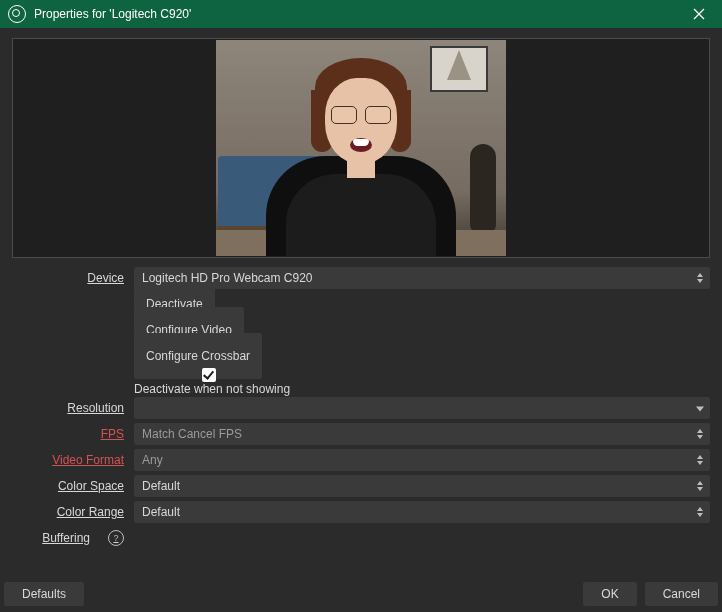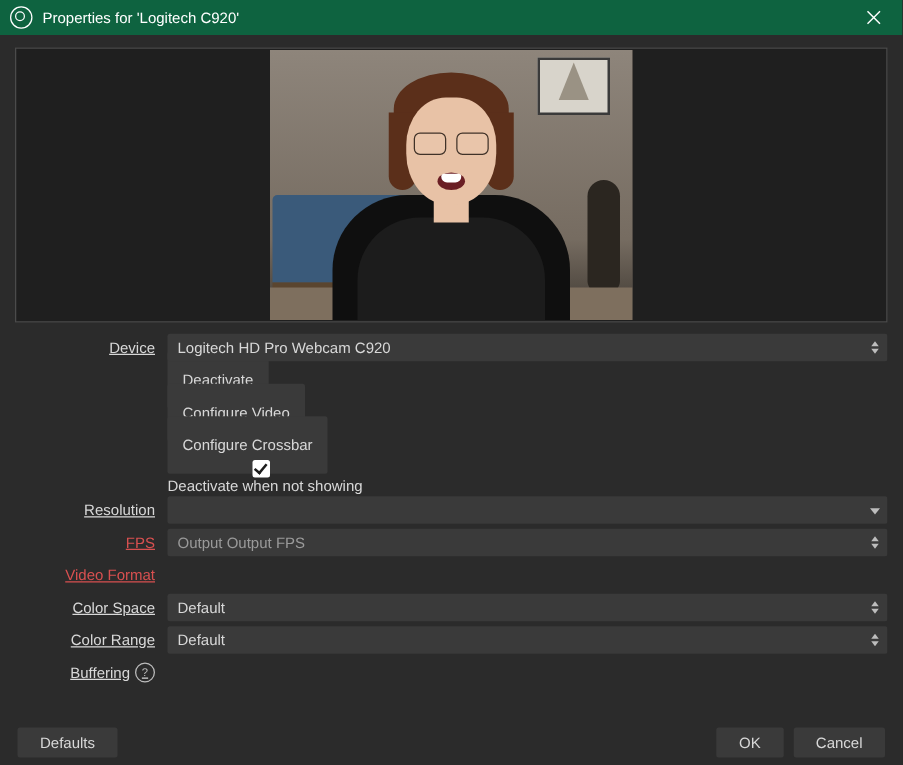--- a/index.html
+++ b/index.html
@@ -59,21 +59,21 @@
   .spinner{position:absolute;right:4px;top:2px;width:12px;height:18px;display:flex;flex-direction:column;justify-content:center;align-items:center;gap:2px;cursor:pointer;}
   .spinner .up,.spinner .down{width:0;height:0;border-left:3.5px solid transparent;border-right:3.5px solid transparent;}
   .spinner .up{border-bottom:4px solid #bdbdbd;}
   .spinner .down{border-top:4px solid #bdbdbd;}
   .chev{position:absolute;right:6px;top:50%;transform:translateY(-30%);width:0;height:0;border-left:4px solid transparent;border-right:4px solid transparent;border-top:5px solid #bdbdbd;cursor:pointer;}
   .btn{background:var(--row-bg);padding:12px 12px;height:22px;display:inline-flex;align-items:center;border-radius:2px;cursor:pointer;}
   .check{width:14px;height:14px;background:#ffffff;border-radius:2px;display:inline-flex;align-items:center;justify-content:center;margin-right:6px;cursor:pointer;}
   .check.checked::after{content:"";width:8px;height:4px;border-left:2px solid #1d1d1d;border-bottom:2px solid #1d1d1d;transform:rotate(-50deg) translate(0.5px,-1px);}
   .help-icon{width:14px;height:14px;border:1.3px solid #bdbdbd;border-radius:50%;display:inline-flex;align-items:center;justify-content:center;font-size:9px;color:#bdbdbd;margin-left:2px;cursor:pointer;}
   
-  .footer{height:36px;display:flex;align-items:center;padding:0 14px;gap:8px;}
+  .footer{height:36px;display:flex;align-items:center;padding:0 4px;gap:8px;}
   .footer .spacer{flex:1;}
   .footer .fbtn{background:var(--row-bg);height:24px;padding:0 18px;display:inline-flex;align-items:center;border-radius:2px;cursor:pointer;}
 </style>
 </head>
 <body>
 
 <div class="window">
 
   <div class="titlebar">
     <span class="logo"></span>
@@ -154,30 +154,37 @@
         <div class="lbl">Resolution</div>
         <div class="field">
           <span></span>
           <div class="chev"></div>
         </div>
       </div>
 
       <div class="row">
         <div class="lbl red">FPS</div>
         <div class="field disabled">
-          <span>Output Output FPS</span>
+          <span>Match Cancel FPS</span>
           <div class="spinner">
               <div class="up"></div>
               <div class="down"></div>
             </div>
         </div>
       </div>
 
       <div class="row">
         <div class="lbl red">Video Format</div>
+        <div class="field disabled">
+          <span>Any</span>
+          <div class="spinner">
+              <div class="up"></div>
+              <div class="down"></div>
+            </div>
+        </div>
       </div>
 
       <div class="row">
         <div class="lbl">Color Space</div>
         <div class="field">
           <span>Default</span>
           <div class="spinner">
               <div class="up"></div>
               <div class="down"></div>
             </div>
@@ -189,21 +196,21 @@
         <div class="field">
           <span>Default</span>
           <div class="spinner">
               <div class="up"></div>
               <div class="down"></div>
             </div>
         </div>
       </div>
 
       <div class="row">
-        <div class="lbl" style="display:flex;align-items:center;justify-content:flex-end;gap:2px;">
+        <div class="lbl" style="display:flex;align-items:center;justify-content:flex-end;gap:16px;">
           <span>Buffering</span>
           <span class="help-icon">?</span>
         </div>
       </div>
 
     </div>
 
     <div class="footer">
       <div class="fbtn">
           <span>Defaults</span>

